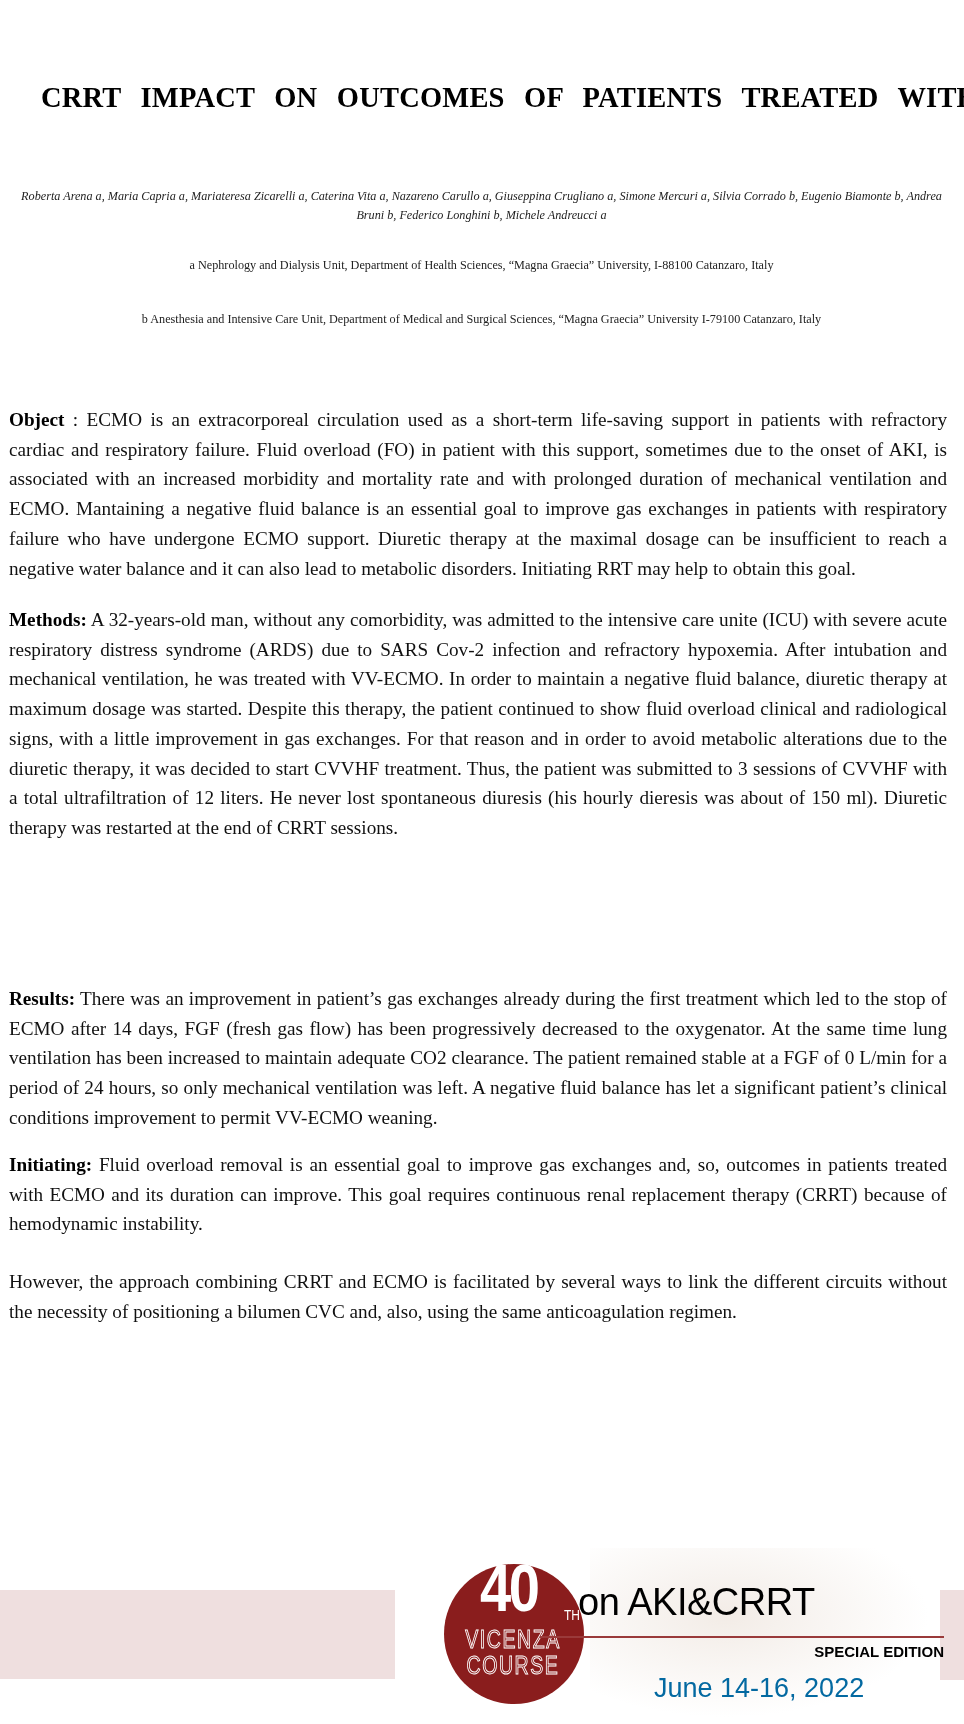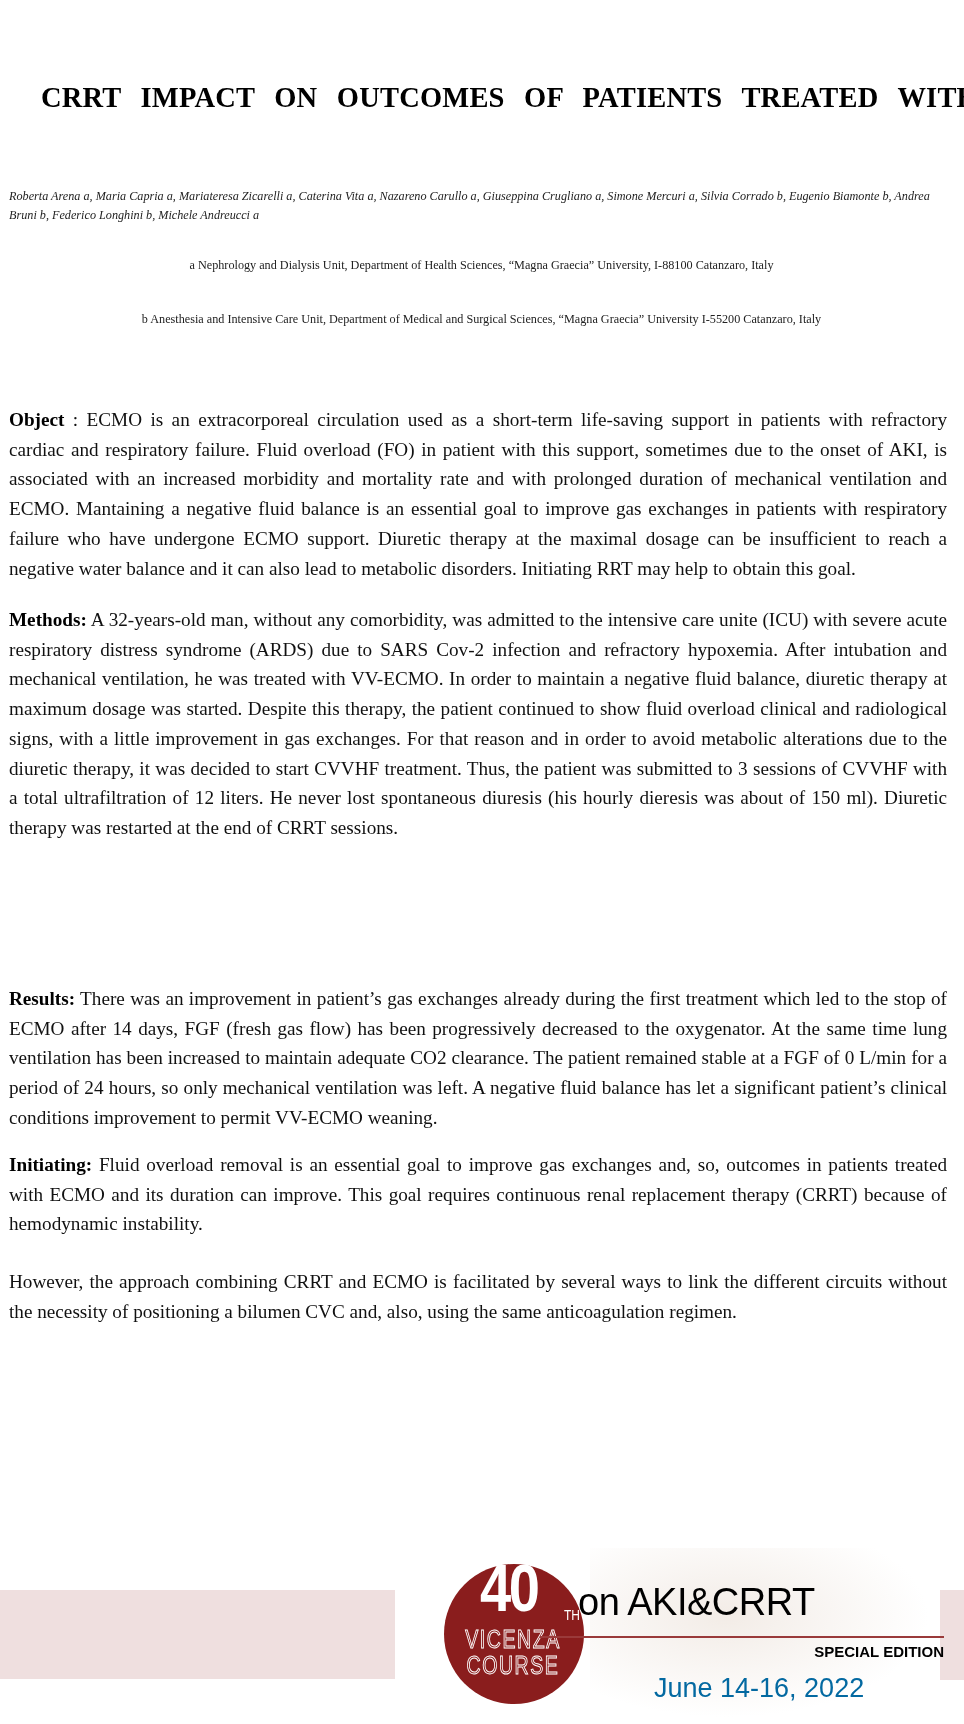--- a/index.html
+++ b/index.html
@@ -10,21 +10,21 @@
     font-family: "Liberation Serif", serif; font-weight: bold;
     font-size: 28.5px; line-height: 40px; text-align: justify; text-align-last: left;
     letter-spacing: 0.2px; color: #000; margin-left: 32px;
   }
   .title .l1 { display: block; text-align: justify; text-align-last: justify; word-spacing: 6px; }
   .title .l2 { display: block; }
 
   .authors {
     position: absolute; left: 9px; top: 187px; width: 945px;
     font-family: "Liberation Serif", serif; font-style: italic;
-    font-size: 12.2px; line-height: 19px; color: #222;
+    font-size: 12.2px; line-height: 19px; color: #222; text-align: center;
   }
   .aff {
     position: absolute; left: 9px; width: 945px;
     font-family: "Liberation Serif", serif; font-size: 12.2px; line-height: 16px; color: #222; text-align: center;
   }
   .aff-a { top: 257px; }
   .aff-b { top: 311px; }
 
   .para {
     position: absolute; left: 9px; width: 938px;
@@ -85,21 +85,21 @@
 </head>
 <body>
 
 <div class="title">
   <span class="l1">CRRT IMPACT ON OUTCOMES OF PATIENTS TREATED WITH</span>
 </div>
 
 <div class="authors">Roberta Arena  a, Maria Capria a, Mariateresa Zicarelli a, Caterina Vita a, Nazareno Carullo a, Giuseppina Crugliano a, Simone Mercuri a, Silvia Corrado b, Eugenio Biamonte b, Andrea Bruni b, Federico Longhini b, Michele Andreucci a</div>
 
 <div class="aff aff-a">a Nephrology and Dialysis Unit, Department of Health Sciences, “Magna Graecia” University,  I-88100  Catanzaro, Italy</div>
-<div class="aff aff-b">b Anesthesia and Intensive Care Unit,  Department of Medical and Surgical Sciences, “Magna Graecia” University  I-55200  Catanzaro, Italy</div>
+<div class="aff aff-b">b Anesthesia and Intensive Care Unit,  Department of Medical and Surgical Sciences, “Magna Graecia” University  I-79100  Catanzaro, Italy</div>
 
 <div class="para p-object"><b>Object</b><span> : ECMO is an extracorporeal circulation used as a short-term life-saving support in patients with refractory cardiac and respiratory failure. Fluid overload (FO) in patient with this support, sometimes due to the onset of AKI, is associated with an increased morbidity and mortality rate and with prolonged duration of mechanical ventilation and ECMO. Mantaining a negative fluid balance is an essential goal to improve gas exchanges in patients with respiratory failure who have undergone ECMO support. Diuretic therapy at the maximal dosage can be insufficient to reach a negative water balance and it can also lead to metabolic disorders. Initiating RRT may help to obtain this goal.</span></div>
 
 <div class="para p-methods"><b>Methods:</b><span> A 32-years-old man, without any comorbidity, was admitted to the intensive care unite (ICU) with severe acute respiratory distress syndrome (ARDS) due to SARS Cov-2 infection and refractory hypoxemia. After intubation and mechanical ventilation, he was treated with VV-ECMO. In order to maintain a negative fluid balance, diuretic therapy at maximum dosage was started. Despite this therapy, the patient continued to show fluid overload clinical and radiological signs, with a little improvement in gas exchanges. For that reason and in order to avoid metabolic alterations due to the diuretic therapy, it was decided to start CVVHF treatment. Thus, the patient was submitted to 3 sessions of CVVHF with a total ultrafiltration of 12 liters. He never lost spontaneous diuresis (his hourly dieresis was about of 150 ml). Diuretic therapy was restarted at the end of CRRT sessions.</span></div>
 
 <div class="para p-results"><b>Results:</b><span> There was an improvement in patient’s gas exchanges already during the first treatment which led to the stop of ECMO after 14 days, FGF (fresh gas flow) has been progressively decreased to the oxygenator. At the same time lung ventilation has been increased to maintain adequate CO2 clearance. The patient remained stable at a FGF of 0 L/min for a period of 24 hours, so only mechanical ventilation was left. A negative fluid balance has let a significant patient’s clinical conditions improvement to permit VV-ECMO weaning.</span></div>
 
 <div class="para p-conclusions"><b>Initiating:</b><span> Fluid overload removal is an essential goal to improve gas exchanges and, so, outcomes in patients treated with ECMO and its duration can improve. This goal requires continuous renal replacement therapy (CRRT) because of hemodynamic instability.</span></div>
 
 <div class="para p-however">However, the approach combining CRRT and ECMO is facilitated by several ways to link the different circuits without the necessity of positioning a bilumen CVC and, also, using the same anticoagulation regimen.</div>

